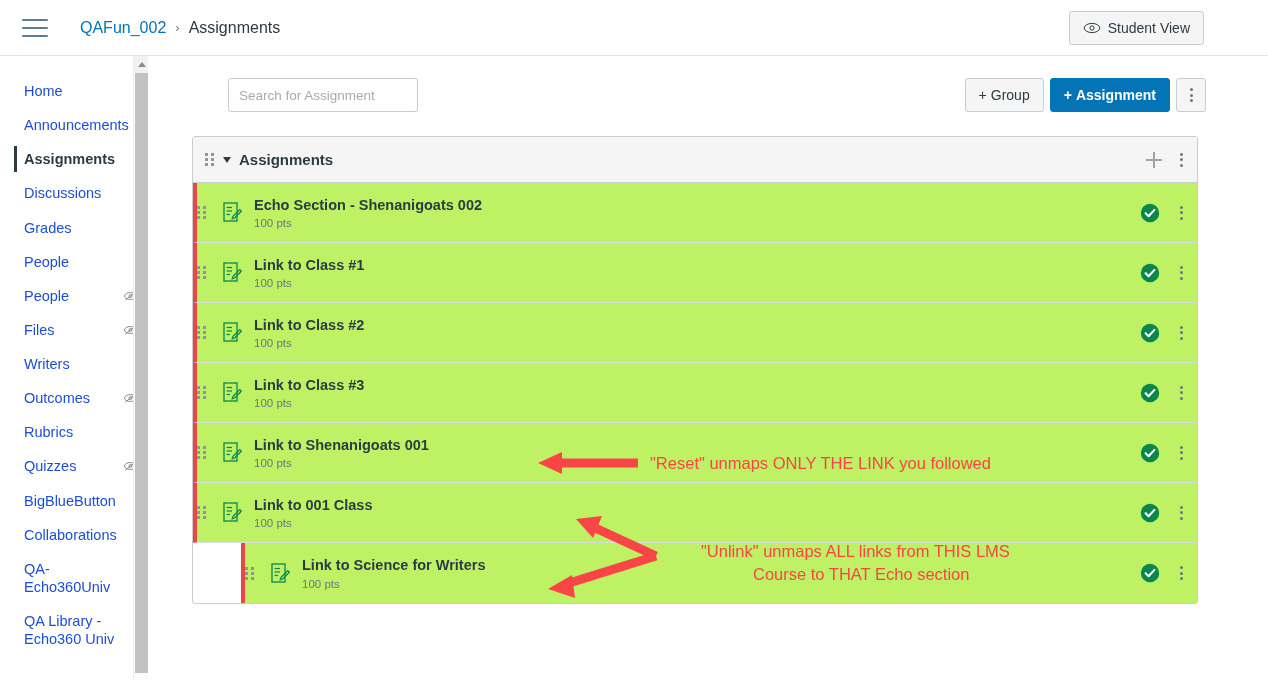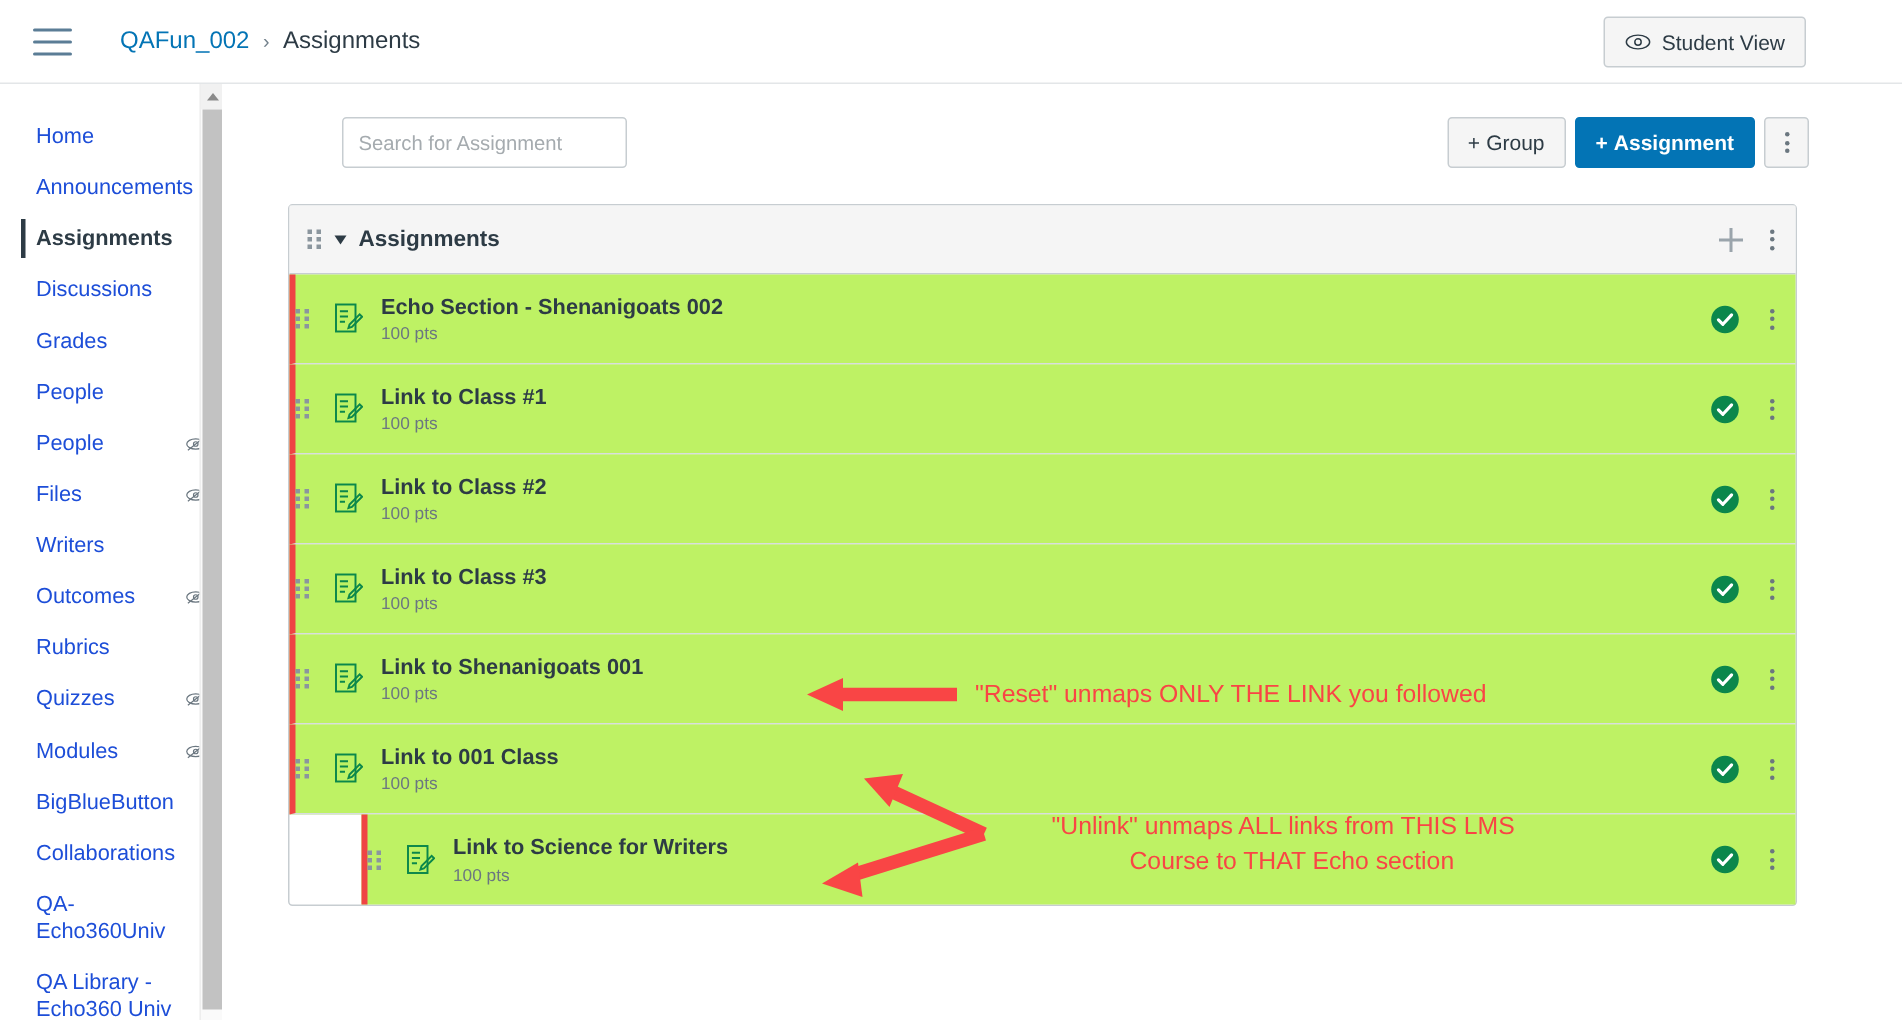--- a/index.html
+++ b/index.html
@@ -212,28 +212,20 @@
         </div>
         <div class="nav-item">
           <span class="nav-label">Quizzes</span>
           <svg class="hidden-ico" viewBox="0 0 20 14">
             <ellipse cx="10" cy="7" rx="8" ry="4.6" fill="none" stroke="#6b7780" stroke-width="1.1"></ellipse>
             <circle cx="10" cy="7" r="2" fill="none" stroke="#6b7780" stroke-width="1.1"></circle>
             <line x1="3" y1="12.5" x2="17" y2="1.5" stroke="#6b7780" stroke-width="1.1"></line>
           </svg>
         </div>
         <div class="nav-item">
-          <span class="nav-label">Modules</span>
-          <svg class="hidden-ico" viewBox="0 0 20 14">
-            <ellipse cx="10" cy="7" rx="8" ry="4.6" fill="none" stroke="#6b7780" stroke-width="1.1"></ellipse>
-            <circle cx="10" cy="7" r="2" fill="none" stroke="#6b7780" stroke-width="1.1"></circle>
-            <line x1="3" y1="12.5" x2="17" y2="1.5" stroke="#6b7780" stroke-width="1.1"></line>
-          </svg>
-        </div>
-        <div class="nav-item">
           <span class="nav-label">BigBlueButton</span>
         </div>
         <div class="nav-item">
           <span class="nav-label">Collaborations</span>
         </div>
         <div class="nav-item">
           <span class="nav-label">QA-Echo360Univ</span>
         </div>
         <div class="nav-item">
           <span class="nav-label">QA Library - Echo360 Univ</span>

